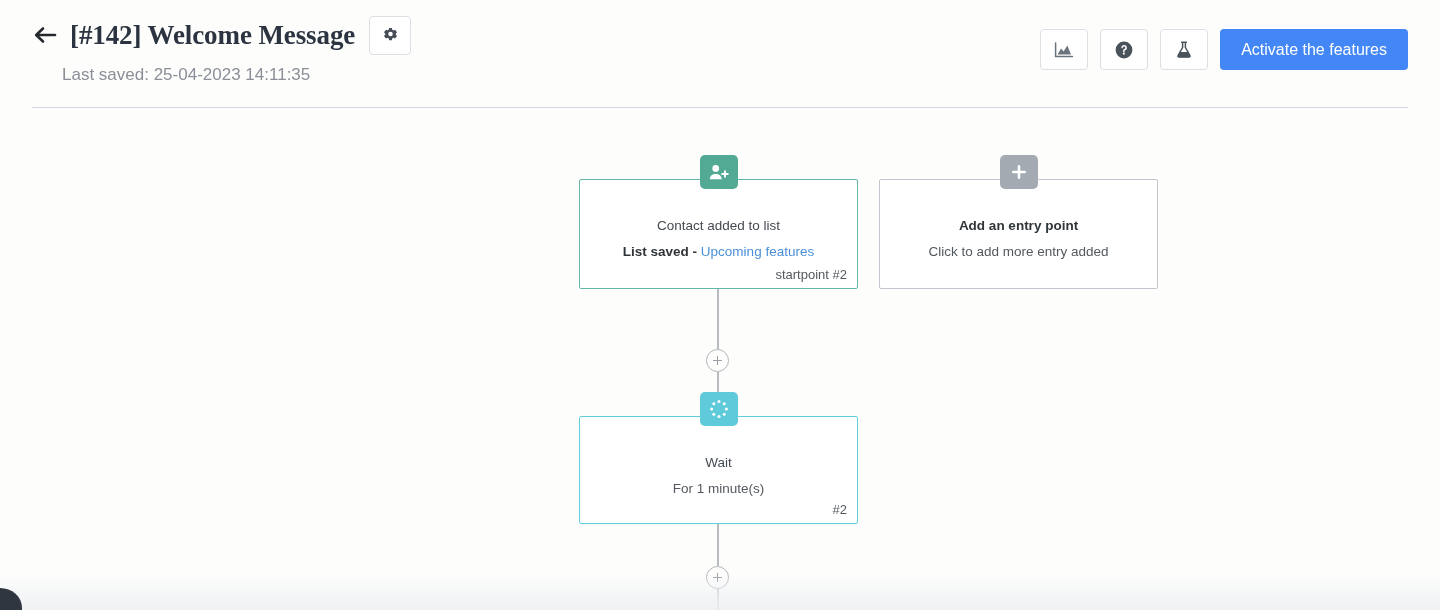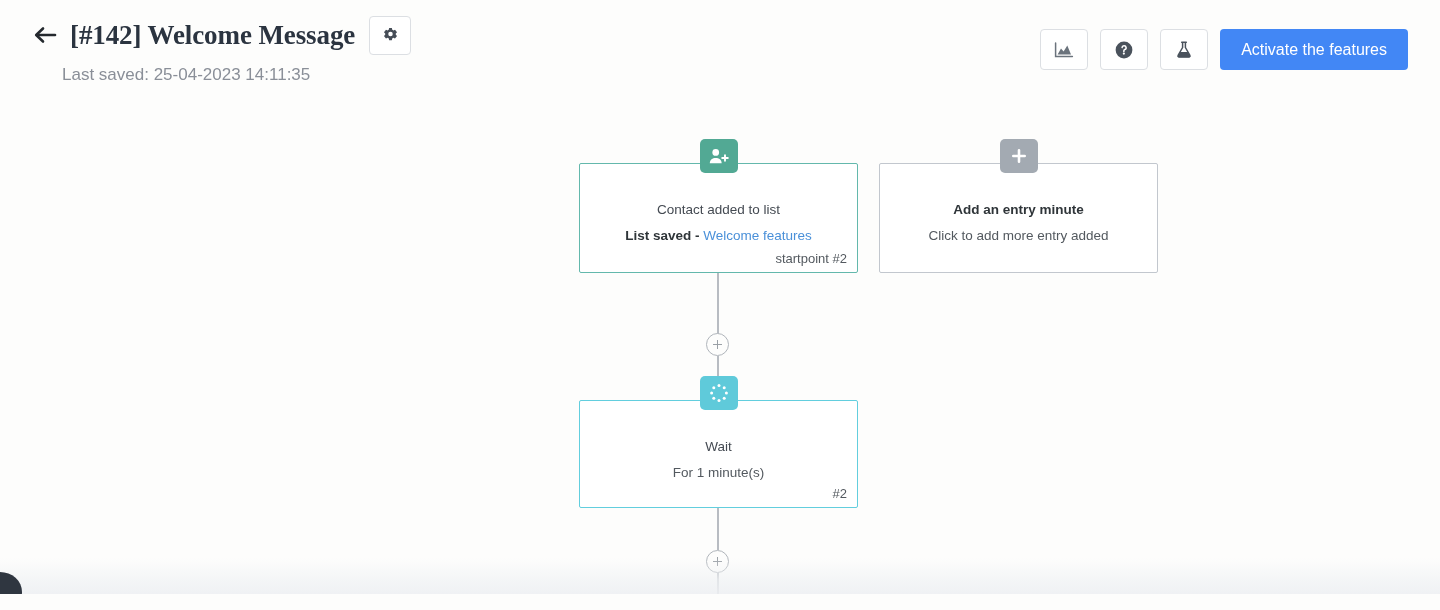--- a/index.html
+++ b/index.html
@@ -120,21 +120,21 @@
     left: 32px;
     top: 107px;
     width: 1376px;
     height: 1px;
     background: #d4d7dd;
   }
 
   
   .canvas {
     position: absolute;
-    left: 0; top: 92px;
+    left: 0; top: 108px;
     width: 1440px;
     height: 502px;
     background: #fdfdfc;
     overflow: hidden;
   }
 
   .node {
     position: absolute;
     background: #ffffff;
     border-radius: 2px;
@@ -347,34 +347,34 @@
       <svg width="20" height="16" viewBox="0 0 22 17">
         <circle cx="7.4" cy="4.6" r="3.7" fill="#ffffff"></circle>
         <path d="M0.9 16.4c0-3.6 2.9-5.6 6.5-5.6s6.5 2 6.5 5.6z" fill="#ffffff"></path>
         <path d="M17.6 7.6v6.2M14.5 10.7h6.2" stroke="#ffffff" stroke-width="2.1" stroke-linecap="round"></path>
       </svg>
     </span>
     <div class="node-body">
       <div class="node-line-1">Contact added to list</div>
       <div class="node-line-2">
         <span class="node-label-strong">List saved -</span>
-        <span class="node-link">Welcome features</span>
+        <span class="node-link">Upcoming features</span>
       </div>
       <div class="node-ref">startpoint #2</div>
     </div>
   </div>
 
   <div class="node node-entry">
     <span class="node-badge badge-gray">
       <svg width="16" height="16" viewBox="0 0 16 16">
         <path d="M8 2.3v11.4M2.3 8h11.4" stroke="#ffffff" stroke-width="2.6" stroke-linecap="round"></path>
       </svg>
     </span>
     <div class="node-body">
-      <div class="node-line-1 bold">Add an entry minute</div>
+      <div class="node-line-1 bold">Add an entry point</div>
       <div class="node-line-2 normal">Click to add more entry added</div>
     </div>
   </div>
 
   <div class="conn-line" style="left:717px; top:181px; height:68px;"></div>
   <div class="conn-plus" style="left:706px; top:241px;"></div>
   <div class="conn-line" style="left:717px; top:264px; height:37px;"></div>
   <div class="conn-arrow" style="left:711px; top:300px;"></div>
 
   <div class="node node-wait">

